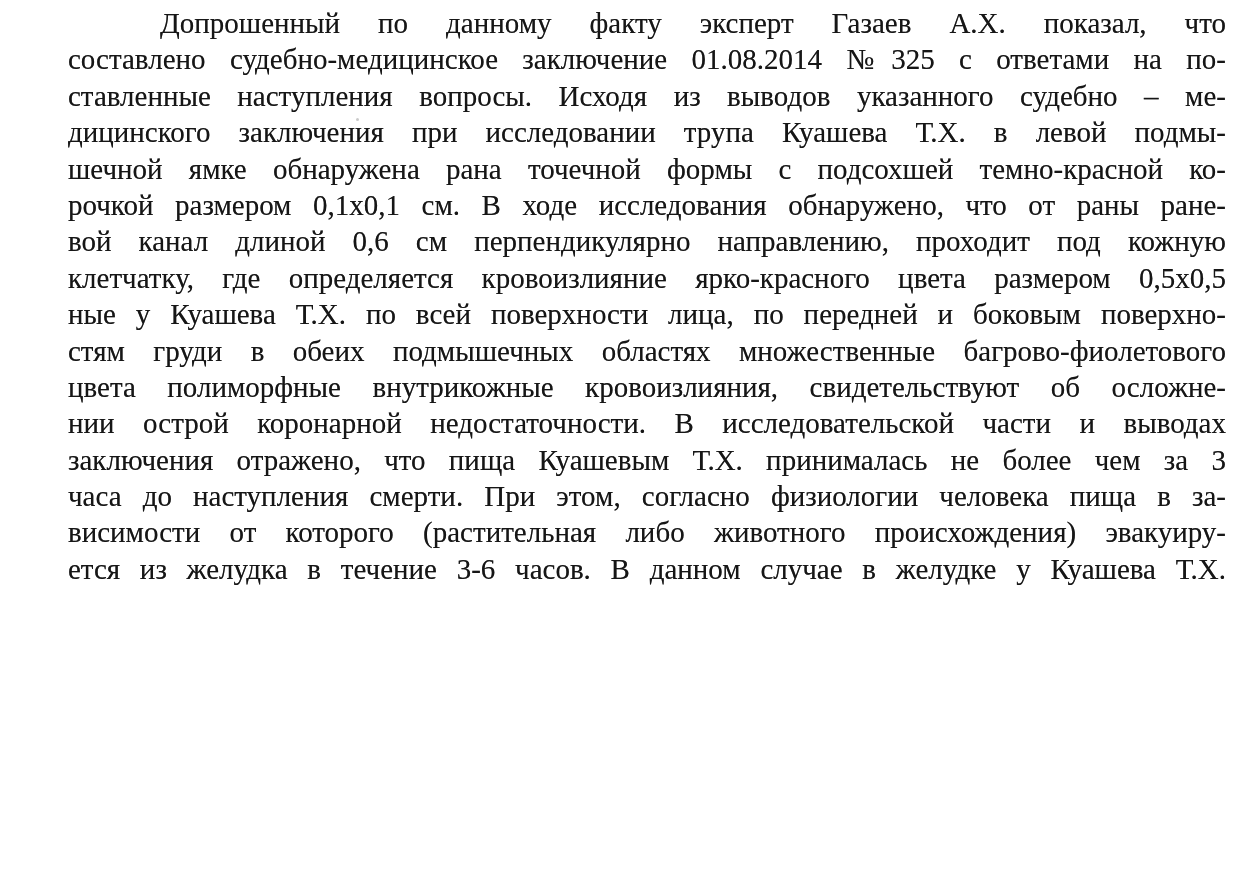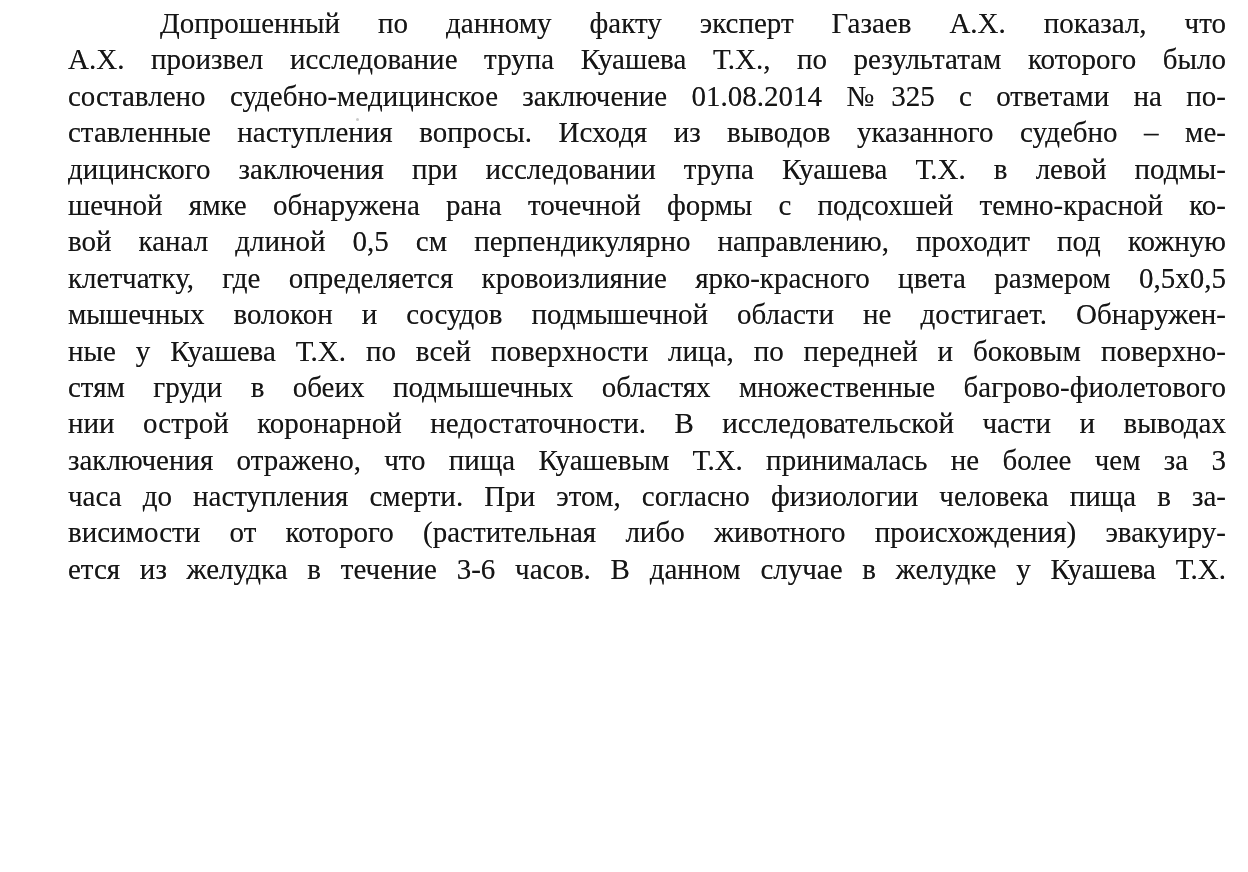--- a/index.html
+++ b/index.html
@@ -41,30 +41,30 @@
   }
   .speck-a { left: 218px; top: 851px; width: 4px; height: 3px; }
   .speck-b { left: 1198px; top: 858px; width: 5px; height: 3px; opacity: .6; }
   .speck-c { left: 356px; top: 118px; width: 3px; height: 3px; opacity: .5; }
 </style>
 </head>
 <body>
 
 <div class="page">
   <div class="line first-line">Допрошенный по данному факту эксперт Газаев А.Х. показал, что</div>
-  <div class="line">А.Х. произвел исследование трупа Куашева Т.Х., по результатам которого было</div>
   <div class="line">составлено судебно-медицинское заключение 01.08.2014 №325 с ответами на по-</div>
   <div class="line">ставленные наступления вопросы. Исходя из выводов указанного судебно – ме-</div>
   <div class="line">дицинского заключения при исследовании трупа Куашева Т.Х. в левой подмы-</div>
   <div class="line">шечной ямке обнаружена рана точечной формы с подсохшей темно-красной ко-</div>
-  <div class="line">вой канал длиной 0,5 см перпендикулярно направлению, проходит под кожную</div>
+  <div class="line">рочкой размером 0,1х0,1 см. В ходе исследования обнаружено, что от раны ране-</div>
+  <div class="line">вой канал длиной 0,6 см перпендикулярно направлению, проходит под кожную</div>
   <div class="line">клетчатку, где определяется кровоизлияние ярко-красного цвета размером 0,5х0,5</div>
-  <div class="line">мышечных волокон и сосудов подмышечной области не достигает. Обнаружен-</div>
   <div class="line">ные у Куашева Т.Х. по всей поверхности лица, по передней и боковым поверхно-</div>
   <div class="line">стям груди в обеих подмышечных областях множественные багрово-фиолетового</div>
+  <div class="line">цвета полиморфные внутрикожные кровоизлияния, свидетельствуют об осложне-</div>
   <div class="line">нии острой коронарной недостаточности. В исследовательской части и выводах</div>
   <div class="line">заключения отражено, что пища Куашевым Т.Х. принималась не более чем за 3</div>
   <div class="line">часа до наступления смерти. При этом, согласно физиологии человека пища в за-</div>
   <div class="line">висимости от которого (растительная либо животного происхождения) эвакуиру-</div>
   <div class="line">ется из желудка в течение 3-6 часов. В данном случае в желудке у Куашева Т.Х.</div>
 
   <span class="speck speck-a"></span>
   <span class="speck speck-b"></span>
   <span class="speck speck-c"></span>
 </div>

